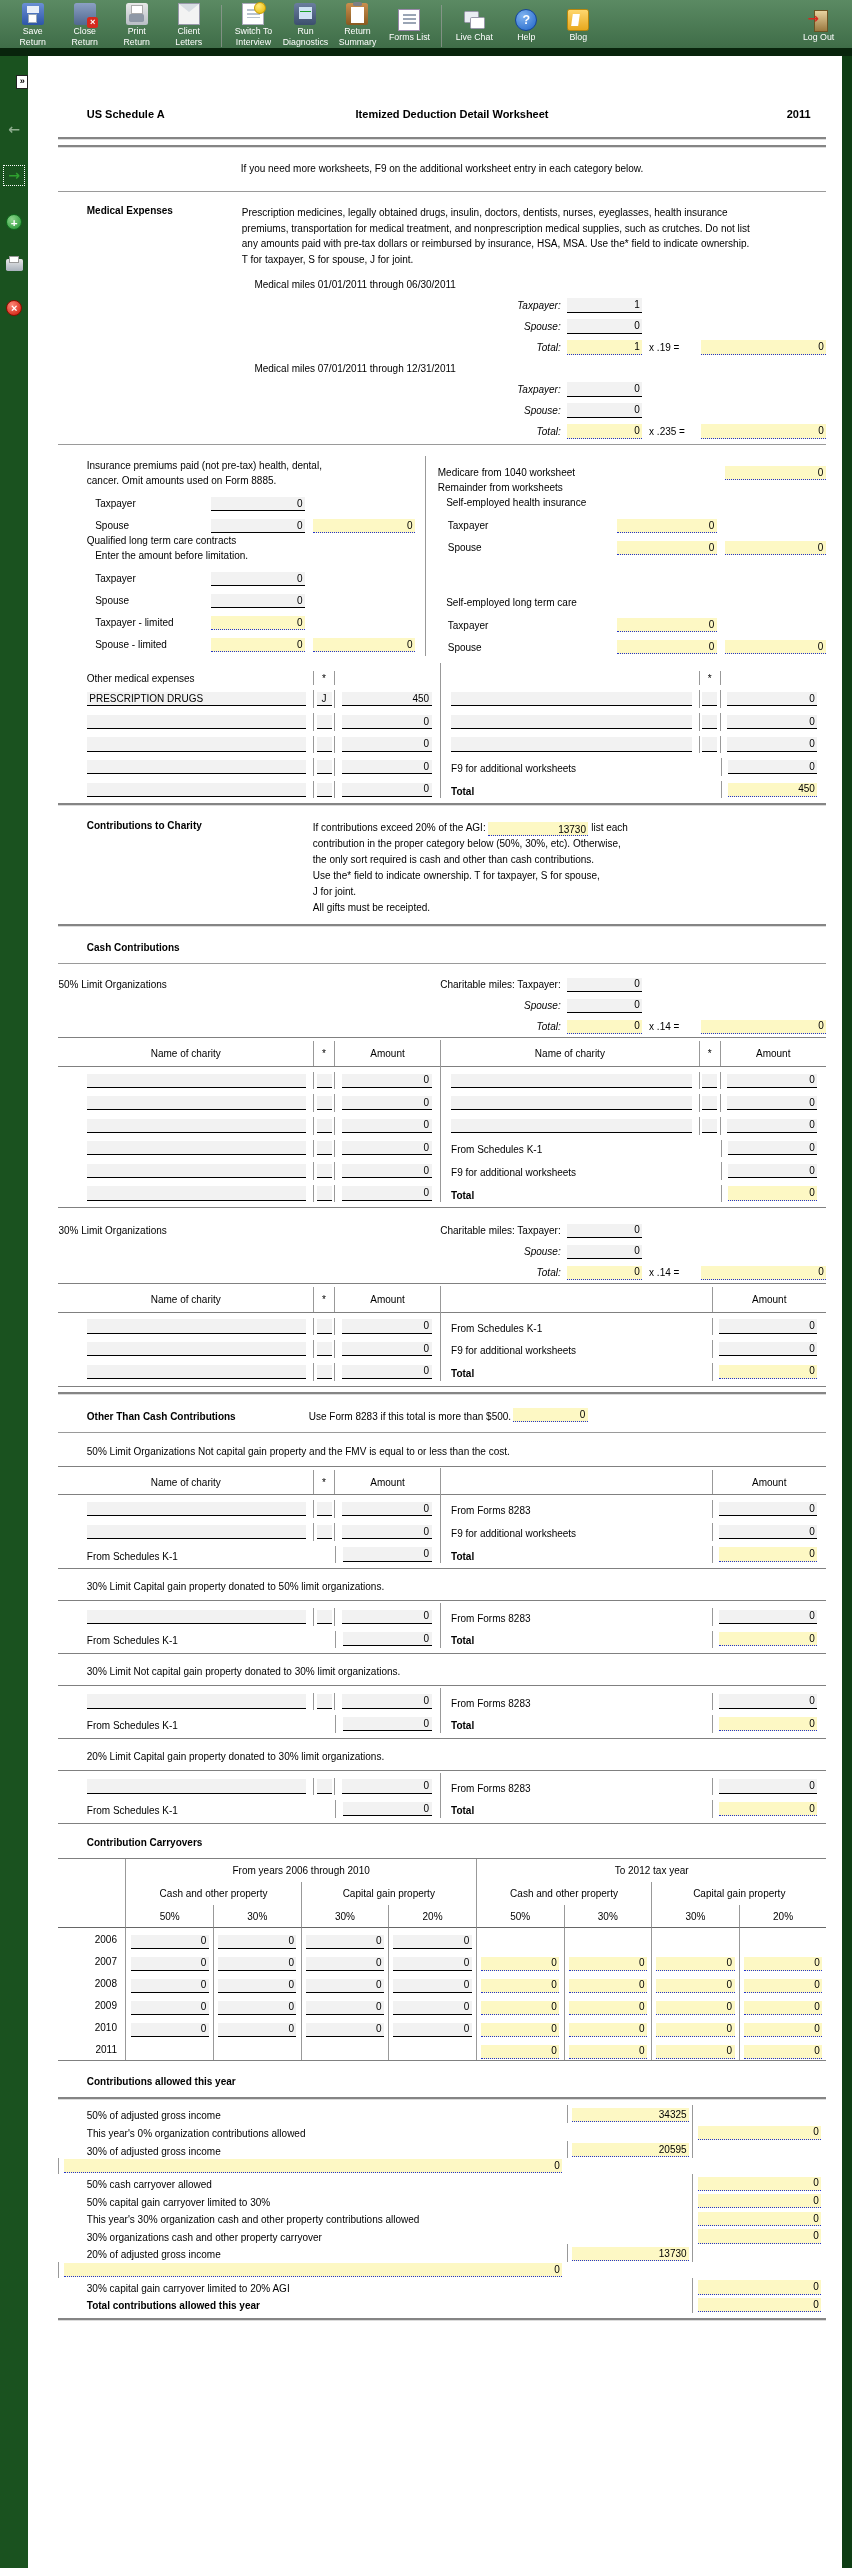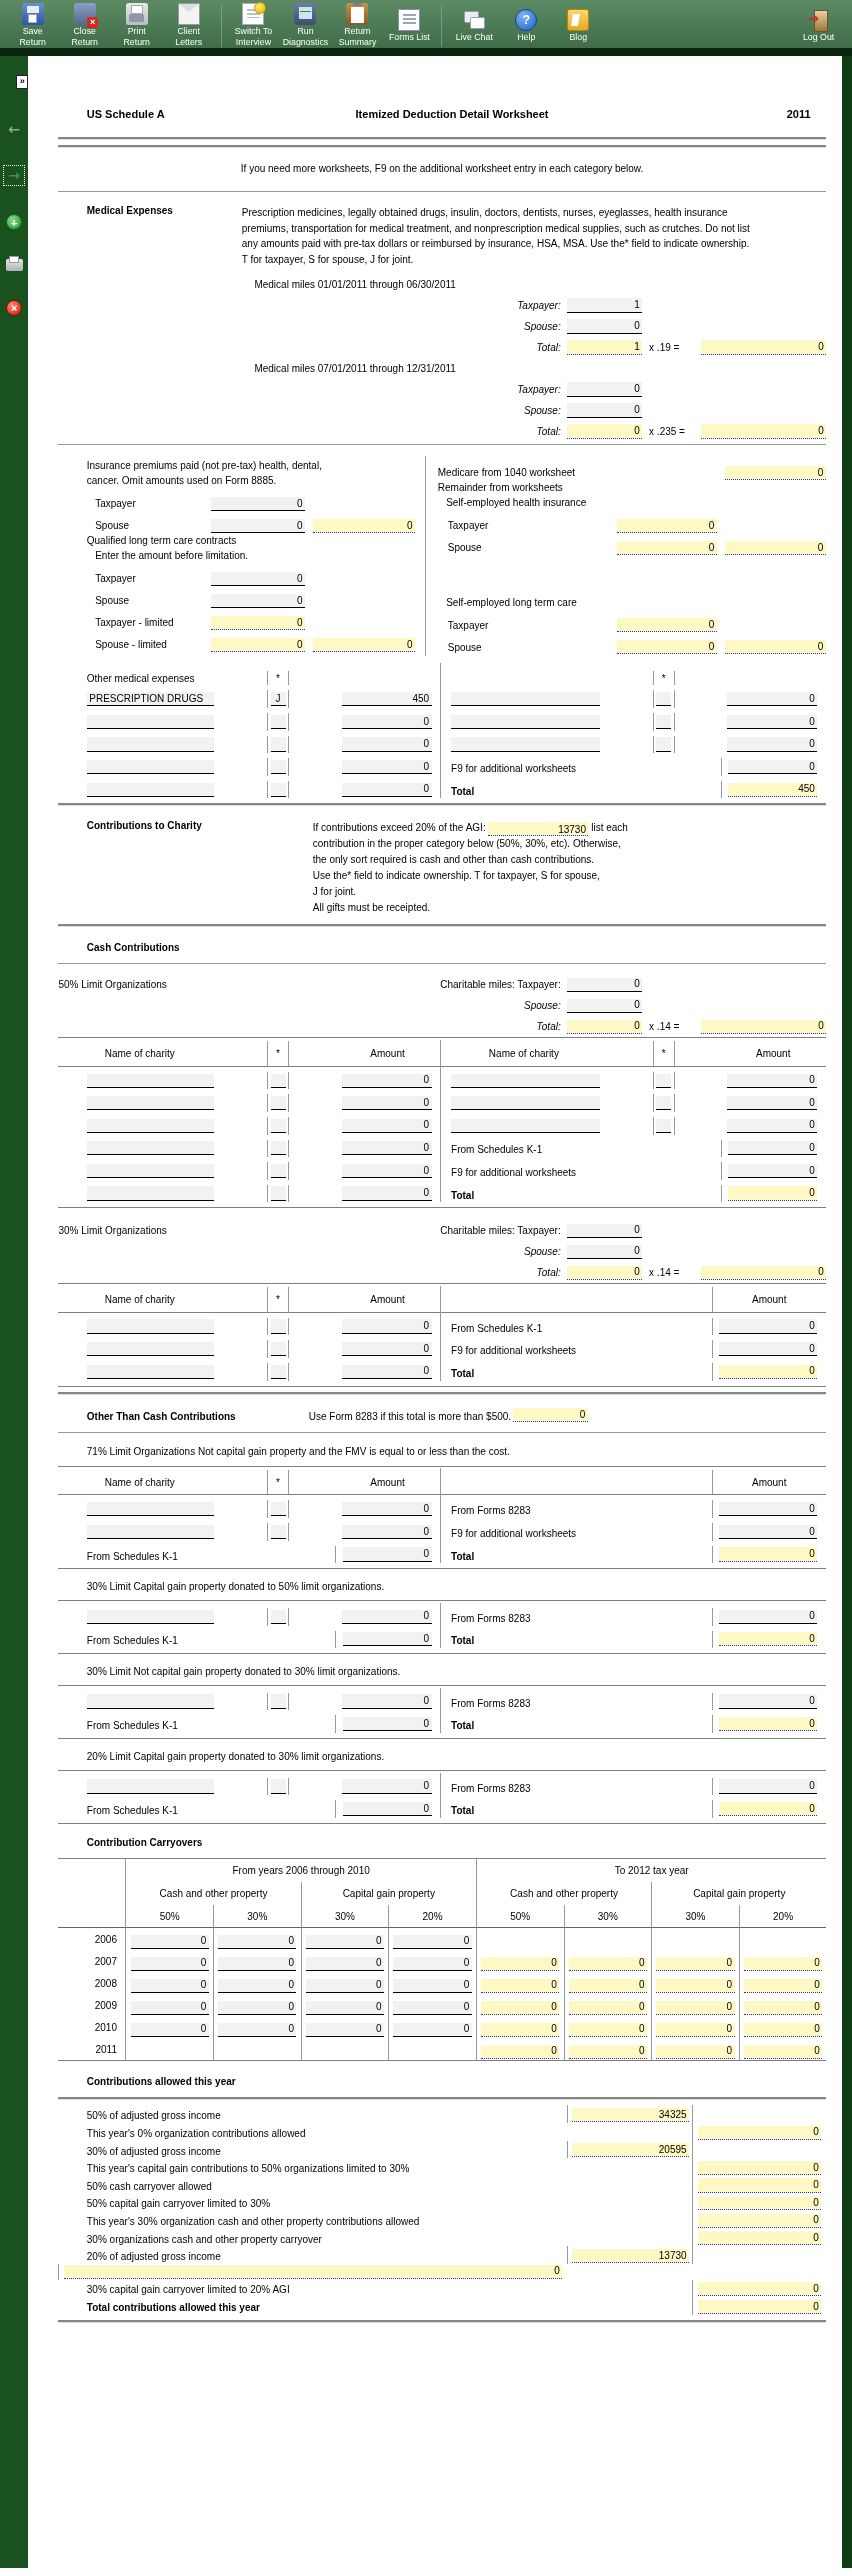--- a/index.html
+++ b/index.html
@@ -92,21 +92,21 @@
   .irow2 { display:grid; grid-template-columns:1fr 100px 109px; align-items:end; min-height:22px; }
   .irow2 .lab { padding:0 3.3px 1.7px 10px; }
   .irow2 .lspan { grid-column:1/3; padding:0 3.3px 1.7px 0; }
   .plain { line-height:1.55; }
   .ind1 { padding-left:8.4px; } .ind2 { padding-left:20px; }
   .spacer48 { height:40px; }
   
   .ttl { display:flex; }
   .half-l { width:383px; border-right:0.8px solid #999; }
   .half-r { width:385px; }
-  .trow { display:grid; grid-template-columns:1fr 22px 105px; min-height:22.6px; align-items:end;gap:46px; }
+  .trow { display:grid; grid-template-columns:1fr 22px 105px; min-height:22.6px; align-items:end; }
   .trow .cn { padding:1.7px 6.7px 1.7px 28.4px; display:flex; align-items:flex-end; }
   .trow .cn2 { padding:1.7px 6.7px 1.7px 10px; display:flex; align-items:flex-end; }
   .trow .cs { border-left:0.8px solid #999; border-right:0.8px solid #999; padding:1.7px 2.5px; display:flex; align-items:flex-end; }
   .trow .ca { padding:1.7px 8.4px 1.7px 6.7px; display:flex; align-items:flex-end; }
   .trow .clab { grid-column:1/3; padding:1.7px 3.3px 1.7px 10px; display:flex; align-items:flex-end; }
   .trow2 { display:grid; grid-template-columns:1fr 114px; min-height:22.6px; align-items:end; }
   .trow2 .clab { padding:1.7px 3.3px 1.7px 10px; display:flex; align-items:flex-end; }
   .trow2 .ca { border-left:0.8px solid #999; padding:1.7px 8.4px 1.7px 6.7px; display:flex; align-items:flex-end; }
   .thead .cn,.thead .cn2,.thead .cs,.thead .ca,.thead .clab { justify-content:center; align-items:center; padding:6.7px 1.7px; }
   .thead { border-bottom:1.7px solid #808080; min-height:27px; }
@@ -710,21 +710,21 @@
 
     <div class="rule"></div>
 
     <div class="ncrow">
       <span class="t">Other Than Cash Contributions</span>
       <span>Use Form 8283 if this total is more than $500.</span>
       <span class="fld yellow w90">0</span>
     </div>
     <div class="rule2"></div>
 
-    <div class="sline">71% Limit Organizations   Not capital gain property and the FMV is equal to or less than the cost.</div>
+    <div class="sline">50% Limit Organizations   Not capital gain property and the FMV is equal to or less than the cost.</div>
     <div class="chtab">
       <div class="ttl">
         <div class="half-l">
           <div class="trow thead">
               <span class="cn">Name of charity</span>
               <span class="cs">*</span>
               <span class="ca">Amount</span>
             </div>
           <div class="rep"><div class="trow">
                 <span class="cn">
@@ -1013,21 +1013,20 @@
         <span class="alr"></span>
       <span class="allab sp">This year's 0% organization contributions allowed</span>
         <span class="alr">
           <span class="fld yellow wfull">0</span>
         </span>
       <span class="allab">30% of adjusted gross income</span>
         <span class="almid">
           <span class="fld yellow wfull">20595</span>
         </span>
         <span class="alr"></span>
-      <span class="allab sp">This year's capital gain contributions to 50% organizations limited to 30%</span>
         <span class="alr">
           <span class="fld yellow wfull">0</span>
         </span>
       <span class="allab sp">50% cash carryover allowed</span>
         <span class="alr">
           <span class="fld yellow wfull">0</span>
         </span>
       <span class="allab sp">50% capital gain carryover limited to 30%</span>
         <span class="alr">
           <span class="fld yellow wfull">0</span>

